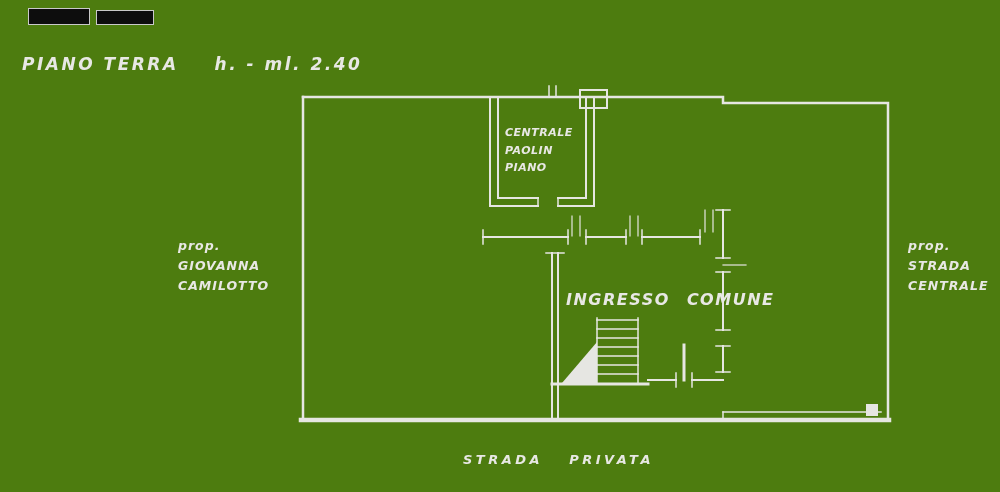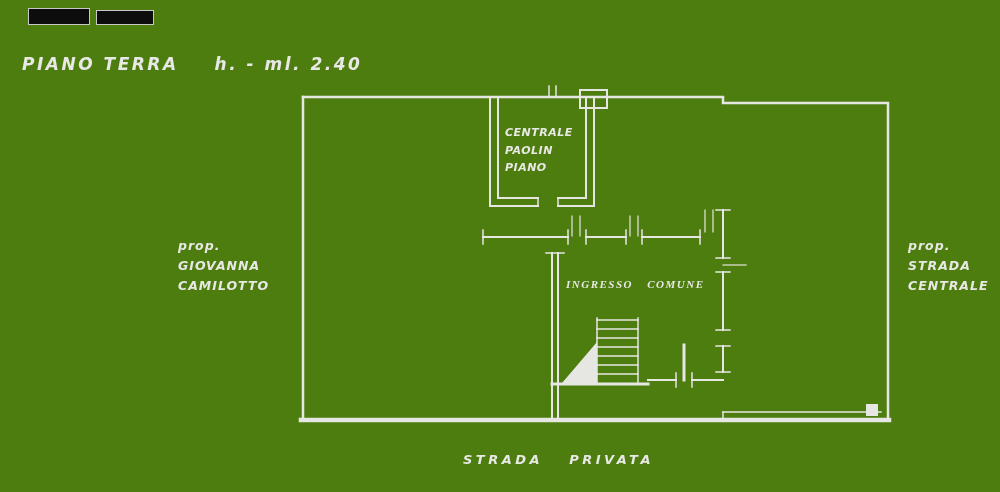--- a/index.html
+++ b/index.html
@@ -49,25 +49,24 @@
     line-height: 1.6;
     letter-spacing: 1px;
   }
   #owner-right {
     left: 908px; top: 236px;
     font-size: 12.5px;
     line-height: 1.6;
     letter-spacing: 1px;
   }
   #entrance-label {
-    left: 566px; top: 278px;
-    font-size: 11px;
+    left: 566px; top: 290px;
+    font-size: 16px;
     letter-spacing: 1.5px;
     word-spacing: 10px;
-    font-family: Liberation Serif, serif;
   }
   #street-label {
     left: 463px; top: 452px;
     font-size: 13px;
     letter-spacing: 3.5px;
     word-spacing: 18px;
   }
   .redaction {
     position: absolute;
     background: #0d0d0d;

